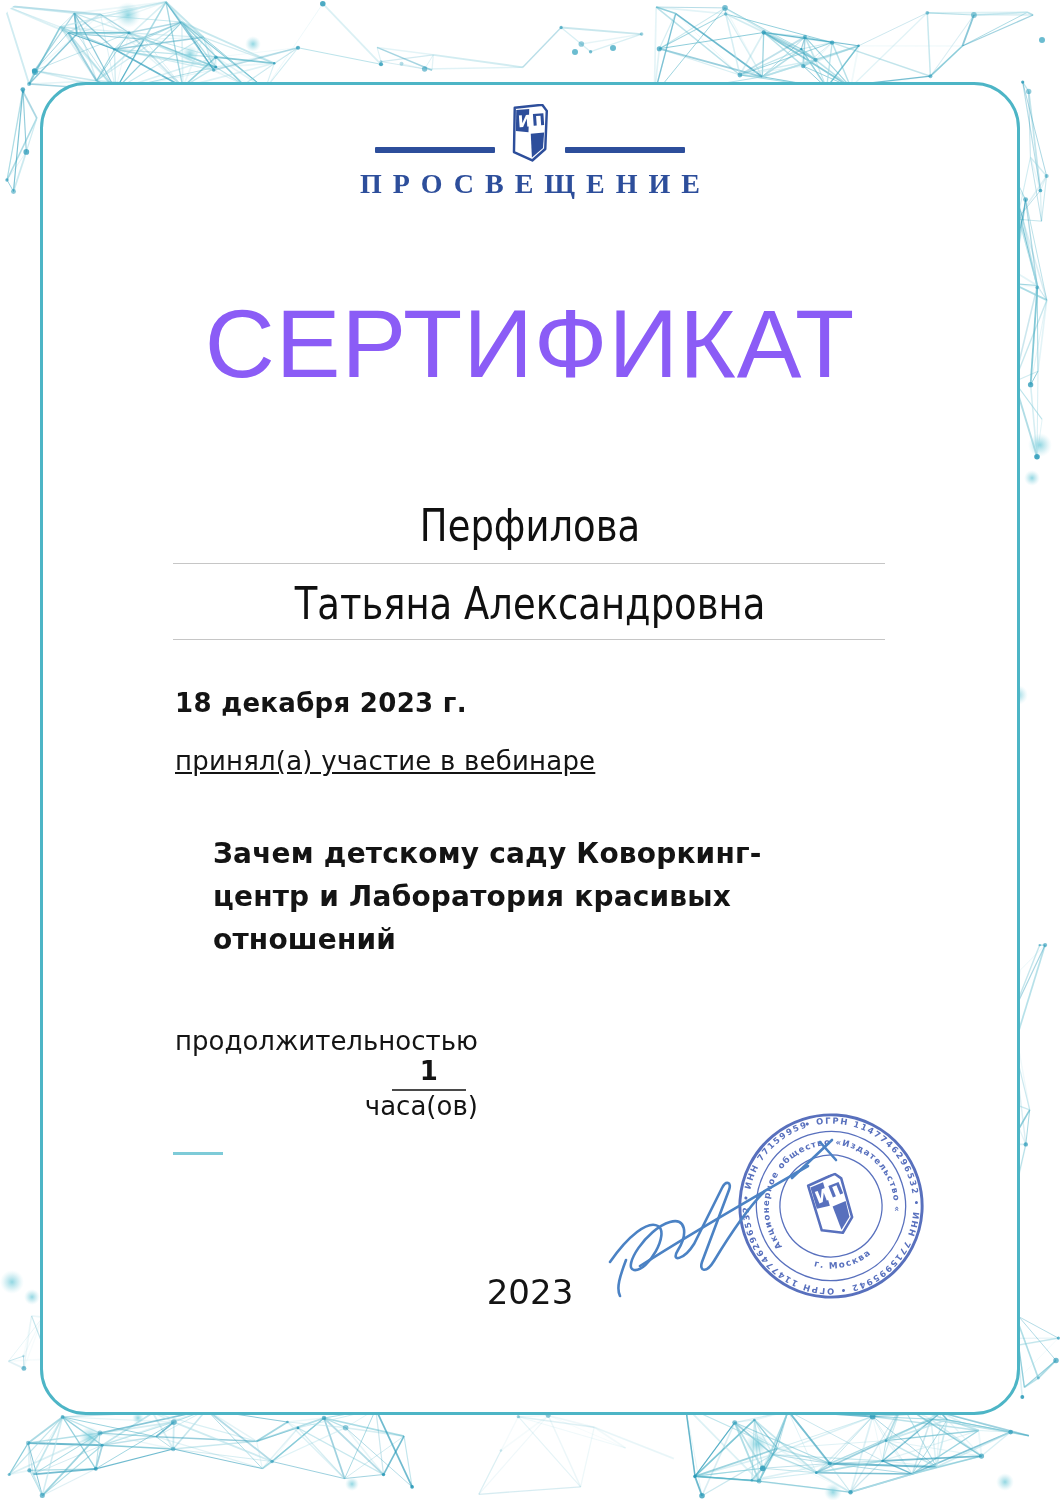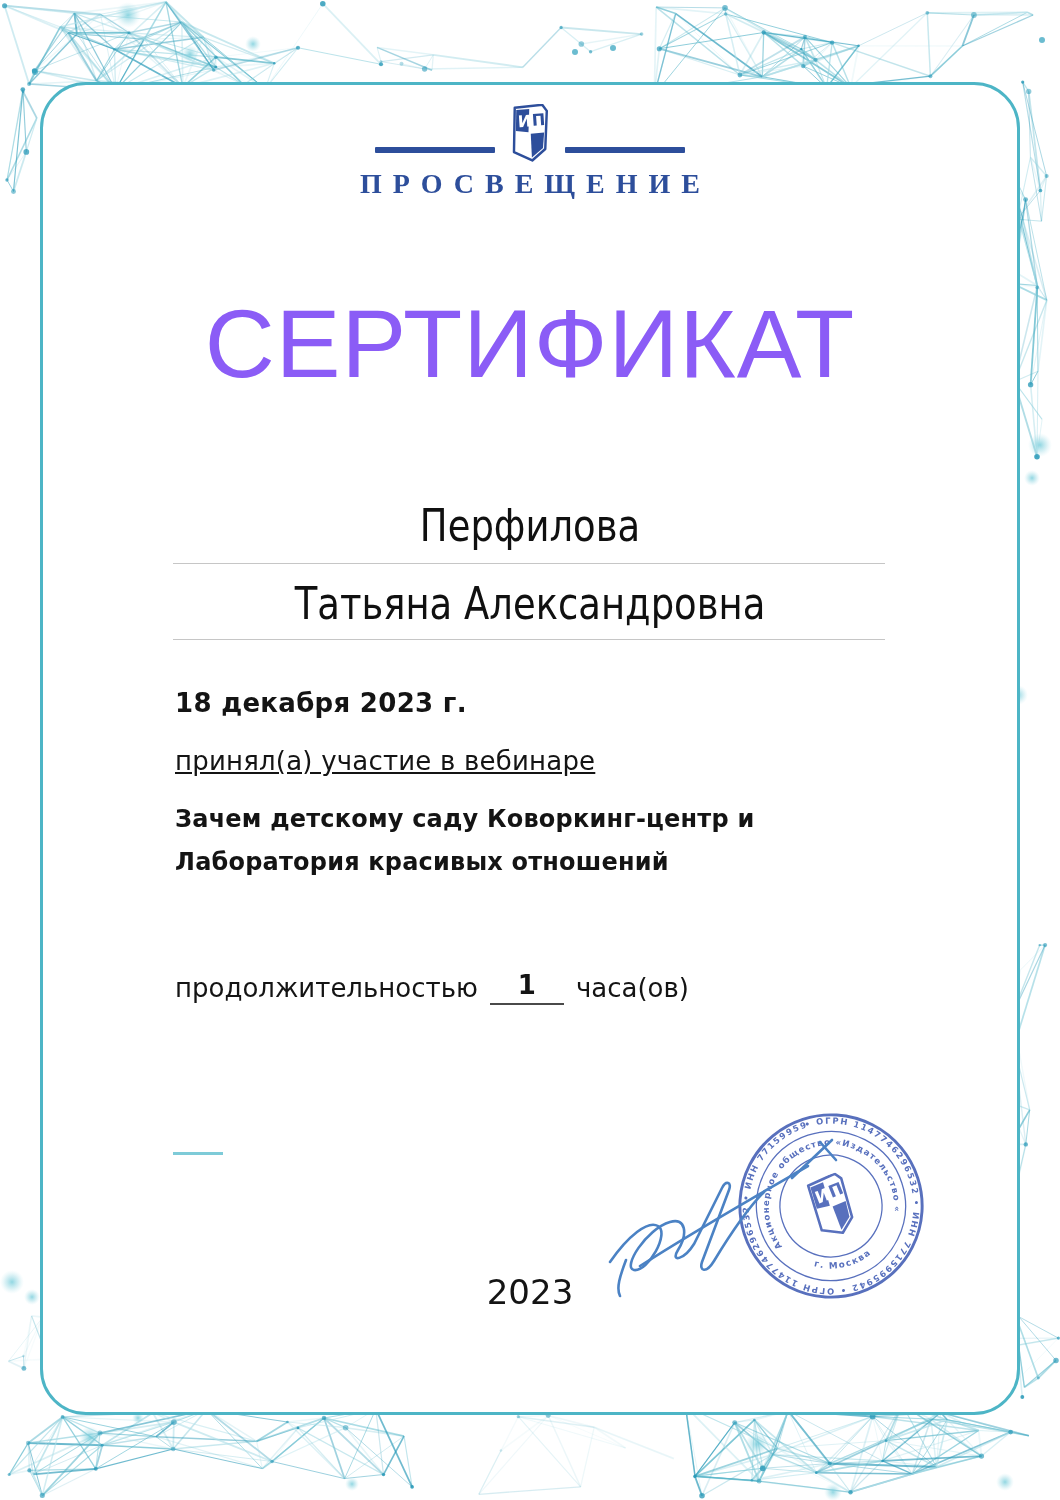--- a/index.html
+++ b/index.html
@@ -1,18 +1,18 @@
 <!DOCTYPE html>
 <html><head>
 <meta charset="utf-8">
 <style>
   html,body{margin:0;padding:0;background:#fff;}
   .page{
     position:relative;width:1060px;height:1500px;background:#ffffff;
-    overflow:hidden;font-family:"DejaVu Sans",sans-serif;color:#161616;
+    overflow:hidden;font-family:"DejaVu Sans",sans-serif;color:#161616;border-radius:32px;
   }
   #plexus{position:absolute;left:0;top:0;z-index:0;}
   .frame{
     position:absolute;left:40px;top:82px;width:974px;height:1327px;
     border:3px solid #4db5c6;border-radius:46px;background:#ffffff;z-index:1;
   }
   .layer{position:absolute;left:0;top:0;width:1060px;height:1500px;z-index:2;}
   
   .logo-icon{position:absolute;left:507px;top:104px;width:46px;height:58px;color:#2d4e9b;}
   .logo-bar{position:absolute;top:147px;width:120px;height:6px;background:#2d4e9b;border-radius:1px;}
@@ -37,22 +37,22 @@
     position:absolute;left:0;width:1060px;text-align:center;font-size:44px;
     color:#101010;transform:scaleX(.84);font-weight:400;
   }
   .name-1{top:500px;} .name-2{top:578px;}
   .rule{position:absolute;left:173px;width:712px;height:1px;background:#c6c6c6;}
   .rule-1{top:563px;} .rule-2{top:639px;}
   
   .detail{position:absolute;left:175px;font-size:26px;color:#141414;}
   .d-date{top:688px;font-weight:bold;letter-spacing:.3px;}
   .d-part{top:746px;letter-spacing:.2px;text-decoration:underline;}
-  .d-webinar{top:798px;font-weight:bold;font-size:24px;width:590px;line-height:43px;letter-spacing:.2px;}
-  .d-duration{top:970px;display:flex;align-items:center;}
+  .d-webinar{top:832px;font-weight:bold;font-size:28px;width:590px;line-height:43px;letter-spacing:.2px;margin-left:38px;}
+  .d-duration{top:1026px;display:flex;align-items:flex-end;flex-direction:column;}
   .dur-value{
     display:inline-block;min-width:74px;margin:0 12px;text-align:center;
     font-weight:bold;border-bottom:2px solid #4a4a4a;padding-bottom:3px;
   }
   
   .sig-rule{position:absolute;left:173px;top:1152px;width:50px;height:3px;background:#7ecbd8;}
   .director{position:absolute;left:175px;top:1172px;font-size:21px;line-height:38px;letter-spacing:1px;color:#1a1a1a;}
   .year{position:absolute;left:0;top:1272px;width:1060px;text-align:center;font-size:34px;color:#141414;}
   
   .stamp{position:absolute;left:733px;top:1108px;width:196px;height:196px;color:#4a64b8;opacity:.92;}

